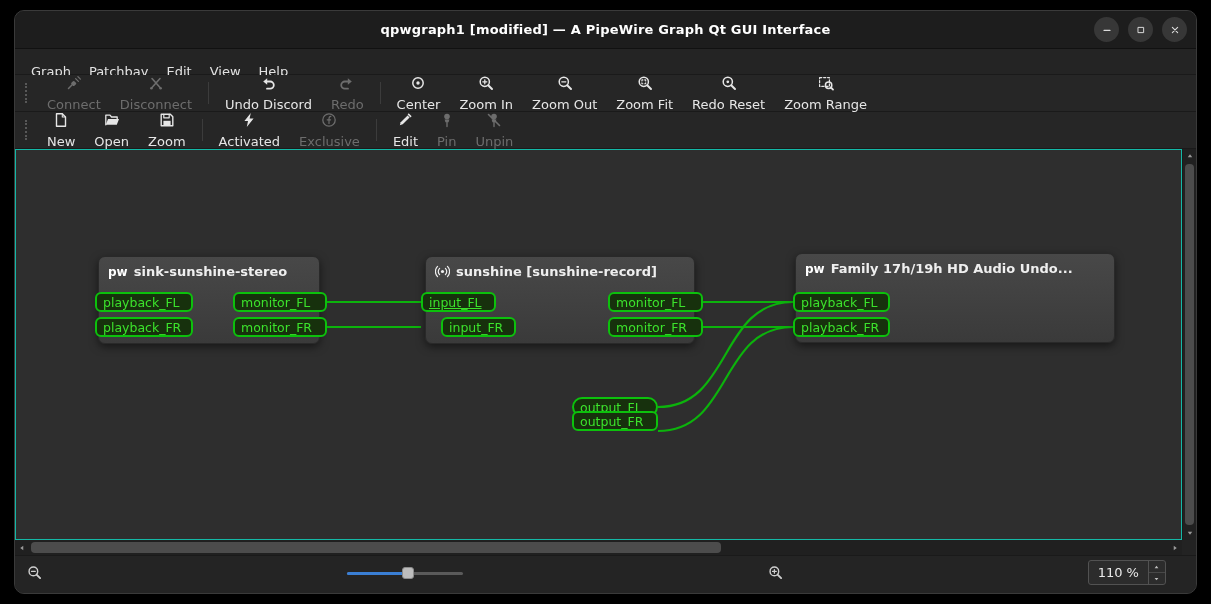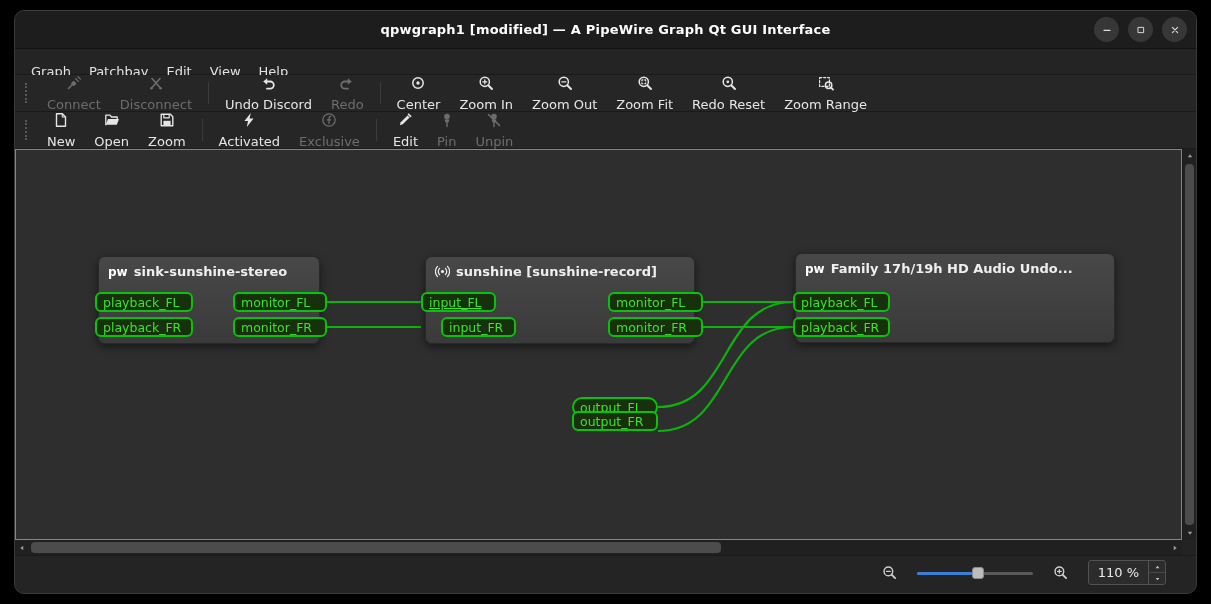--- a/index.html
+++ b/index.html
@@ -85,21 +85,21 @@
   .sarrow svg { width:8px; height:8px; }
   .vscroll .sarrow.up { top:0; left:0; right:0; height:14px; }
   .vscroll .sarrow.down { bottom:0; left:0; right:0; height:14px; }
   .hscroll .sarrow.left { left:0; top:0; bottom:0; width:14px; }
   .hscroll .sarrow.right { right:0; top:0; bottom:0; width:14px; }
   .vthumb { position:absolute; left:2px; right:2px; top:15px; bottom:15px; background:#4c4c4c; border-radius:4px; }
   .hthumb { position:absolute; top:2px; bottom:2px; left:16px; width:690px; background:#4c4c4c; border-radius:4px; }
   
   .statusbar {
     flex:0 0 38px; background:#242424; border-top:1px solid #1a1a1a;
-    display:flex; align-items:center; justify-content:flex-end; gap:20px; padding:0 30px 4px 12px;
+    display:flex; align-items:center; justify-content:space-between; gap:20px; padding:0 30px 4px 12px;
   }
   .statusbar .icon { color:#cfcfcf; }
   .statusbar .icon svg { width:15px; height:15px; }
   .slider { position:relative; width:116px; height:18px; }
   .slider .track { position:absolute; left:0; right:0; top:8px; height:3px; background:#5a5a5a; border-radius:2px; }
   .slider .fill { position:absolute; left:0; top:8px; height:3px; background:var(--accent-blue,#3a7fd5); border-radius:2px; }
   .slider .handle { position:absolute; top:3px; width:12px; height:12px; background:#bdbdbd; border:1px solid #8a8a8a; border-radius:3px; }
   .spinbox { display:flex; align-items:stretch; height:25px; background:#2c2c2c; border:1px solid #525252; border-radius:3px; }
   .spin-value { display:flex; align-items:center; padding:0 9px; color:#eaeaea; font-size:13px; }
   .spin-arrows { display:flex; flex-direction:column; width:17px; border-left:1px solid #525252; }

